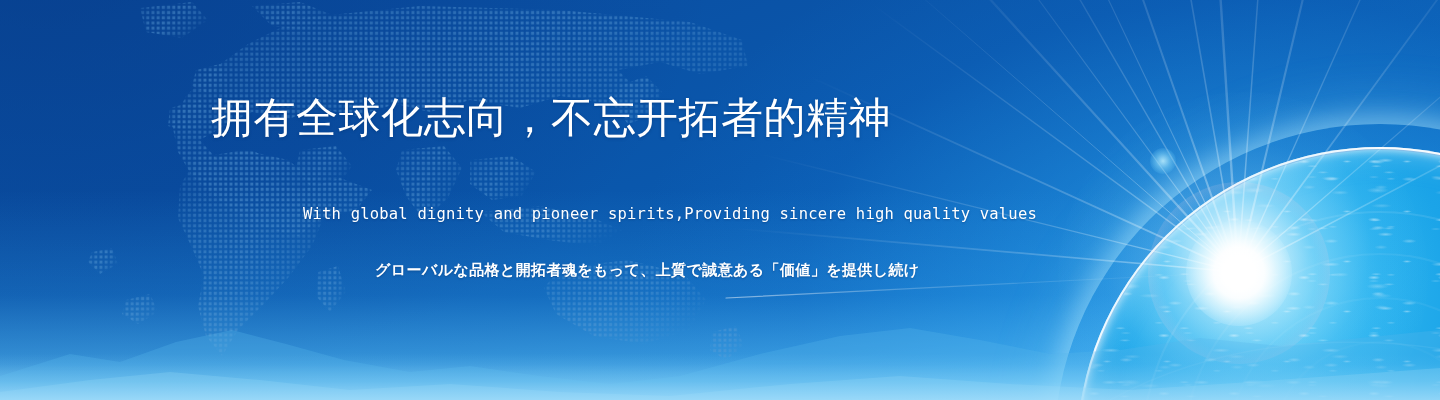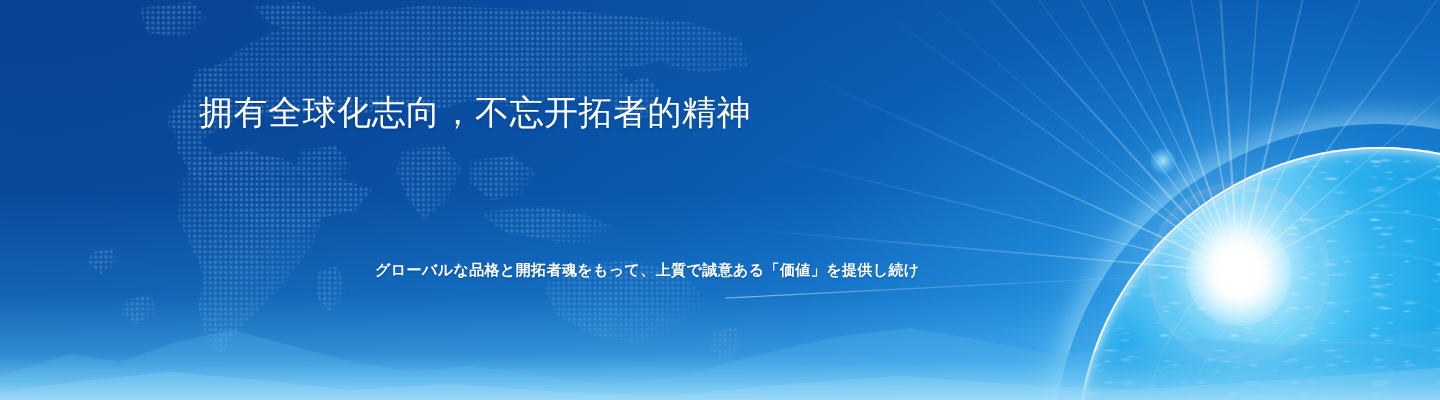--- a/index.html
+++ b/index.html
@@ -228,25 +228,26 @@
         rgba(100,200,248,0.00) 100%);
   }
 
   
   .copy { position:absolute; left:0; top:0; width:1440px; height:400px; }
 
   .headline {
     position:absolute;
     color:#ffffff;
     font-family:"DejaVu Serif", "Liberation Serif", serif;
-    font-size:34px;
+    font-size:42px;
     font-weight:400;
     letter-spacing:0.5px;
     white-space:nowrap;
     text-shadow:0 1px 3px rgba(4,48,108,0.45);
+    margin-left:12px;
   }
   .headline-1 { left:199px; top:90px; }
   .headline-2 { left:366px; top:134px; }
 
   .subline-en {
     position:absolute;
     left:303px; top:205px;
     color:#ffffff;
     font-family:"DejaVu Sans Mono", "Liberation Mono", monospace;
     font-size:15.5px;
@@ -407,16 +408,17 @@
                L1120,70 L1200,58 L1280,66 L1360,58 L1440,50 L1440,120 L0,120 Z" fill="#55b6ea" opacity="0.30"></path>
       <path d="M0,112 L90,100 L170,92 L260,100 L350,110 L450,104 L560,112 L670,116
                L790,104 L900,96 L1010,104 L1130,110 L1250,102 L1360,94 L1440,88
                L1440,120 L0,120 Z" fill="#8ed3f4" opacity="0.32"></path>
     </svg>
   </div>
   <div class="horizon"></div>
 
   <div class="copy">
     <div class="headline headline-1">拥有全球化志向，不忘开拓者的精神</div>
+    <div class="subline-en">With global dignity and pioneer spirits,Providing sincere high quality values</div>
     <div class="subline-jp">グローバルな品格と開拓者魂をもって、上質で誠意ある「価値」を提供し続け</div>
   </div>
 
 </div>
 
 </body></html>

